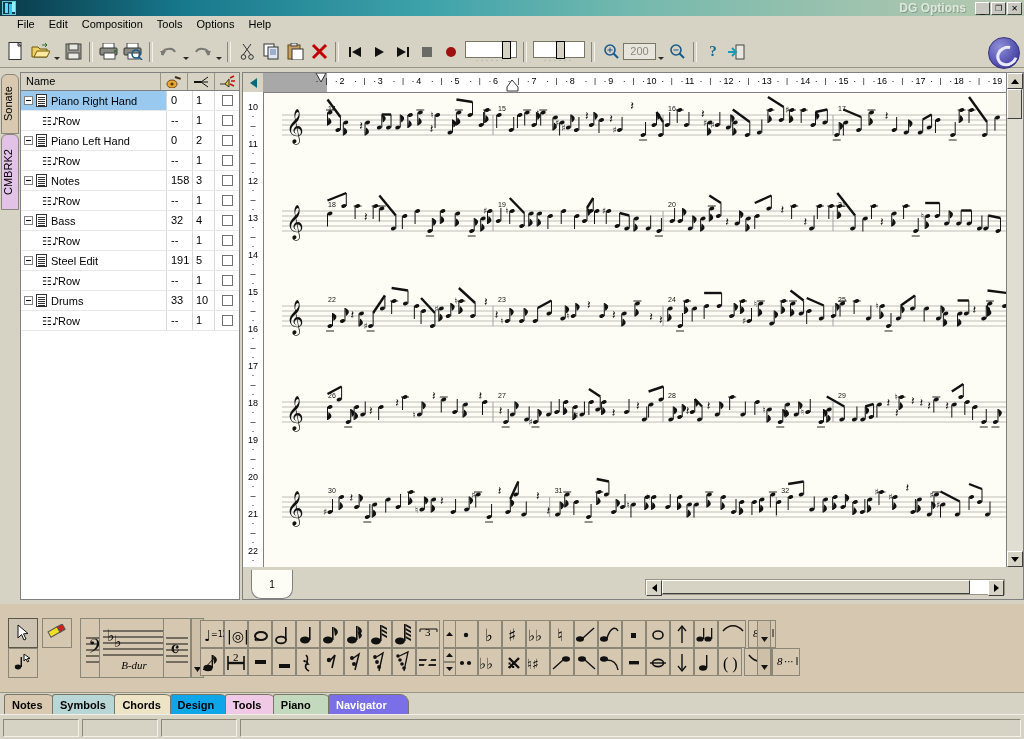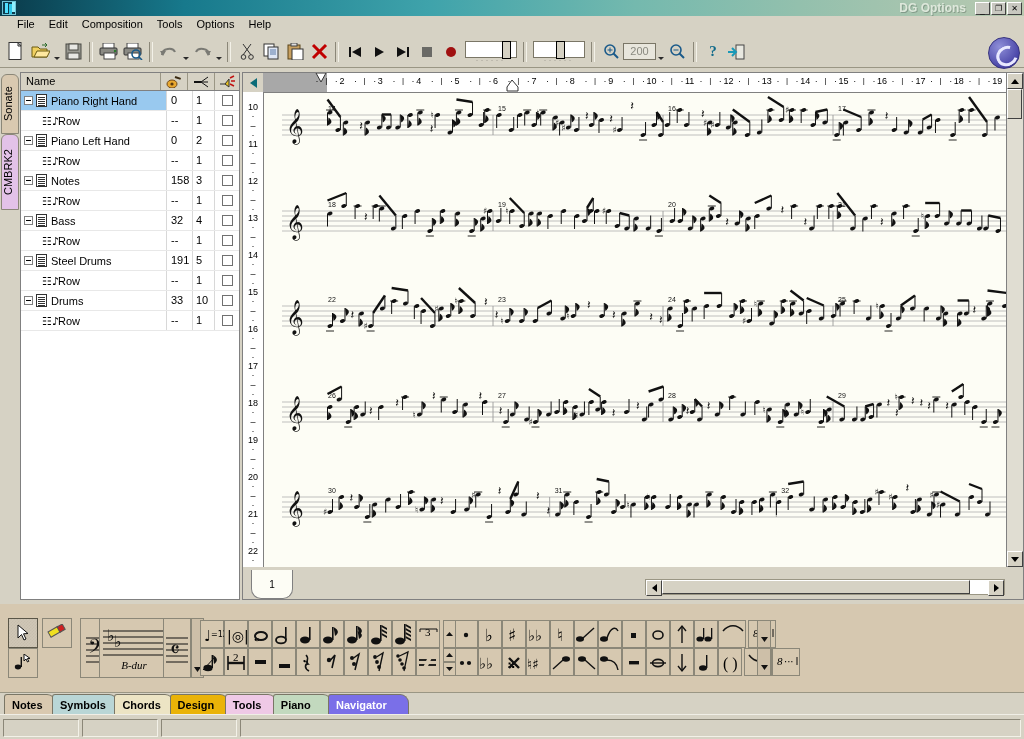--- a/index.html
+++ b/index.html
@@ -441,21 +441,21 @@
           <div class="tc-num">--</div>
           <div class="tc-num2">1</div>
           <div class="tc-chk">
             <span class="chkbox"></span>
           </div>
         </div>
         <div class="trow">
           <div class="tc-name">
             <span class="expander"></span>
             <span class="docicon"></span>
-            <span>Steel Drums</span>
+            <span>Steel Edit</span>
           </div>
           <div class="tc-num">191</div>
           <div class="tc-num2">5</div>
           <div class="tc-chk">
             <span class="chkbox"></span>
           </div>
         </div>
         <div class="trow">
           <div class="tc-name">
             <span class="rowicon">☷<span style="font-family:'DejaVu Sans',sans-serif">♪</span></span>
@@ -2234,21 +2234,21 @@
           <path d="M0,0 L7,0 L3.5,5 Z" fill="#111"></path>
         </svg>
     </div>
   </div>
 
   <div class="tabbar">
     <div id="btabs">
         <div class="btab" style="left: 4px; width: 52px; background: rgb(217, 201, 176);">Notes</div>
         <div class="btab" style="left: 52px; width: 66.4px; background: rgb(185, 214, 214);">Symbols</div>
         <div class="btab" style="left: 114.4px; width: 59.2px; background: rgb(236, 228, 196);">Chords</div>
-        <div class="btab" style="left: 169.6px; width: 59.2px; background: #eab308;">Design</div>
+        <div class="btab" style="left: 169.6px; width: 59.2px; background: #0ea5e9;">Design</div>
         <div class="btab" style="left: 224.8px; width: 52px; background: rgb(239, 201, 230);">Tools</div>
         <div class="btab" style="left: 272.8px; width: 59.2px; background: rgb(194, 217, 190);">Piano</div>
         <div class="btab" style="left: 328px; width: 80.8px; background: rgb(122, 111, 232); color: rgb(255, 255, 255);">Navigator</div>
       </div>
   </div>
 
   <div class="statusbar">
     <div class="stcell" style="width:76px;"></div>
     <div class="stcell" style="width:76px;"></div>
     <div class="stcell" style="width:76px;"></div>

